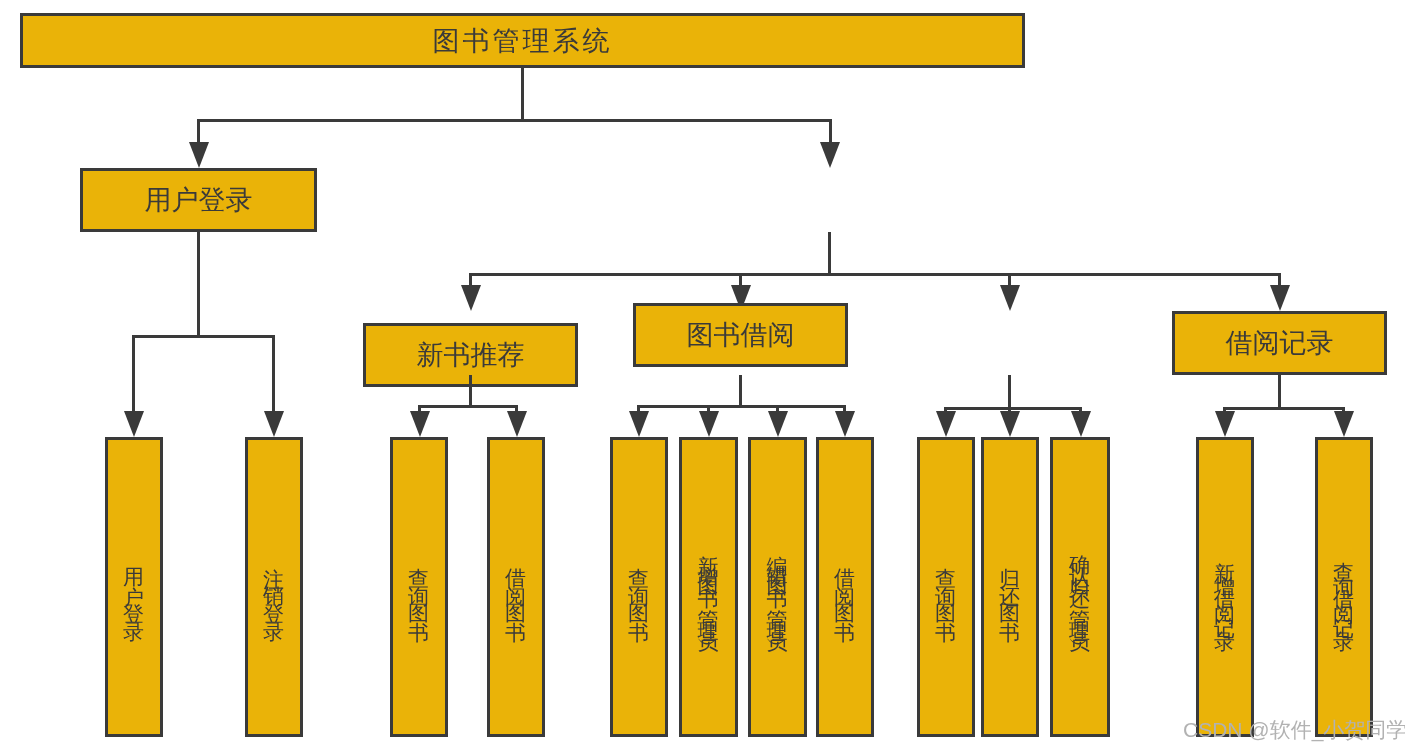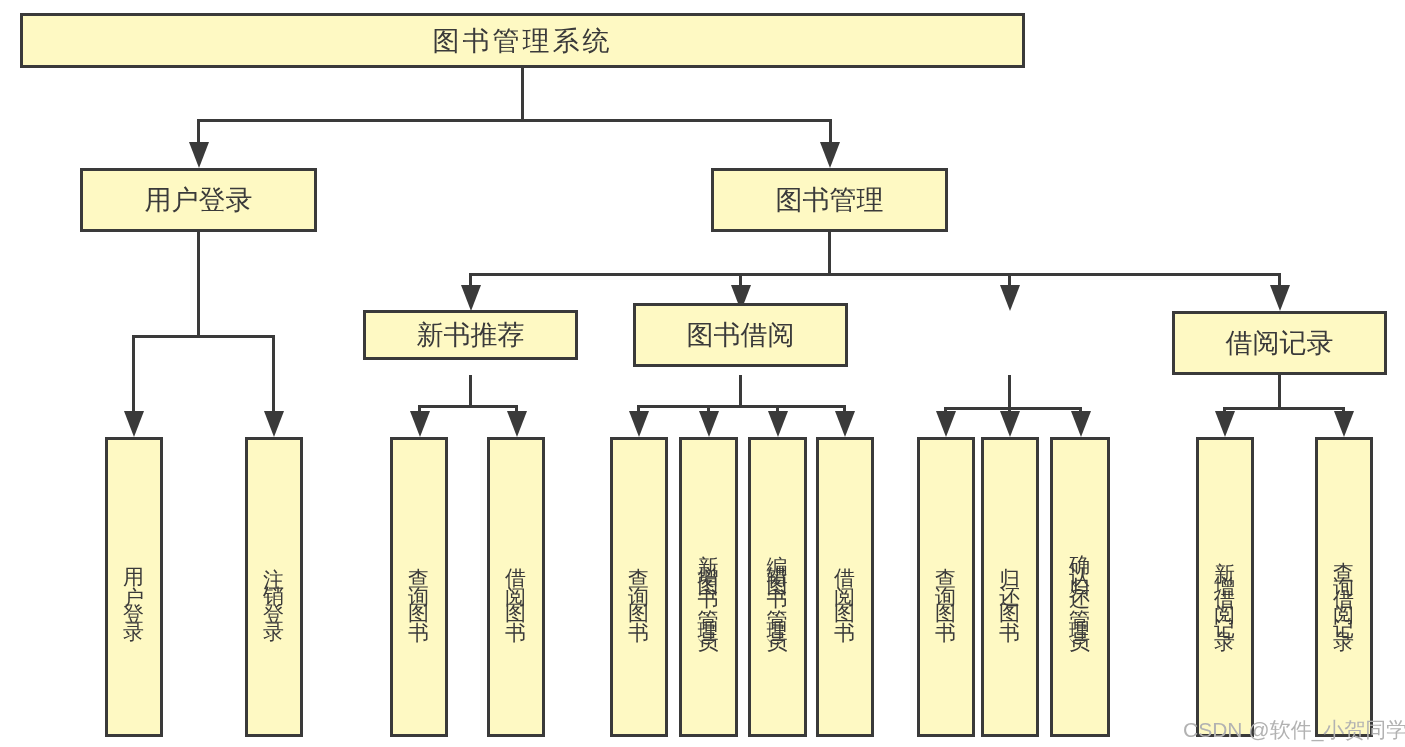--- a/index.html
+++ b/index.html
@@ -1,21 +1,21 @@
 <!DOCTYPE html>
 <html><head>
 <meta charset="utf-8">
 <style>
   html,body{margin:0;padding:0;background:#ffffff;}
   #stage{
     position:relative;width:1405px;height:747px;background:#ffffff;overflow:hidden;
     font-family:"Liberation Sans","DejaVu Sans",sans-serif;color:#3a3a3a;
   }
   .box{
-    position:absolute;box-sizing:border-box;border:3px solid #3a3a3a;background:#fef9c3;
+    position:absolute;box-sizing:border-box;border:3px solid #3a3a3a;background:#eab308;
     display:flex;align-items:center;justify-content:center;
   }
   .node-label{font-size:27px;color:#3a3a3a;white-space:nowrap;}
   .root-label{letter-spacing:3px;}
   .leaf-label{
     writing-mode:vertical-rl;text-orientation:mixed;font-size:21px;color:#3a3a3a;
     letter-spacing:18px;line-height:1;white-space:nowrap;
   }
   .ls-m{letter-spacing:14px;}
   .ls-s{letter-spacing:11px;}
@@ -44,43 +44,40 @@
   <div class="vl" style="left:521px;top:68px;height:51px"></div>
   <div class="hl" style="left:197px;top:119px;width:635px"></div>
   <div class="vl" style="left:197px;top:119px;height:27px"></div>
   <div class="ah" style="left:189px;top:142px"></div>
   <div class="vl" style="left:829px;top:119px;height:27px"></div>
   <div class="ah" style="left:820px;top:142px"></div>
 
   <div class="box" style="left:80px;top:168px;width:237px;height:64px">
     <span class="node-label">用户登录</span>
   </div>
-  <div class="box" style="left:711px;top:168px;width:237px;height:64px">
-    <span class="node-label">图书管理</span>
-  </div>
 
   <div class="vl" style="left:197px;top:232px;height:103px"></div>
   <div class="hl" style="left:132px;top:335px;width:143px"></div>
   <div class="vl" style="left:132px;top:335px;height:80px"></div>
   <div class="ah" style="left:124px;top:411px"></div>
   <div class="vl" style="left:272px;top:335px;height:80px"></div>
   <div class="ah" style="left:264px;top:411px"></div>
 
   <div class="vl" style="left:828px;top:232px;height:41px"></div>
   <div class="hl" style="left:469px;top:273px;width:812px"></div>
   <div class="vl" style="left:469px;top:273px;height:16px"></div>
   <div class="ah" style="left:461px;top:285px"></div>
   <div class="vl" style="left:739px;top:273px;height:16px"></div>
   <div class="ah" style="left:731px;top:285px"></div>
   <div class="vl" style="left:1008px;top:273px;height:16px"></div>
   <div class="ah" style="left:1000px;top:285px"></div>
   <div class="vl" style="left:1278px;top:273px;height:16px"></div>
   <div class="ah" style="left:1270px;top:285px"></div>
 
-  <div class="box" style="left:363px;top:310px;width:215px;height:50px">
+  <div class="box" style="left:363px;top:323px;width:215px;height:64px">
     <span class="node-label">新书推荐</span>
   </div>
   <div class="box" style="left:633px;top:303px;width:215px;height:64px">
     <span class="node-label">图书借阅</span>
   </div>
   <div class="box" style="left:1172px;top:311px;width:215px;height:64px">
     <span class="node-label">借阅记录</span>
   </div>
 
   <div class="vl" style="left:469px;top:375px;height:30px"></div>

